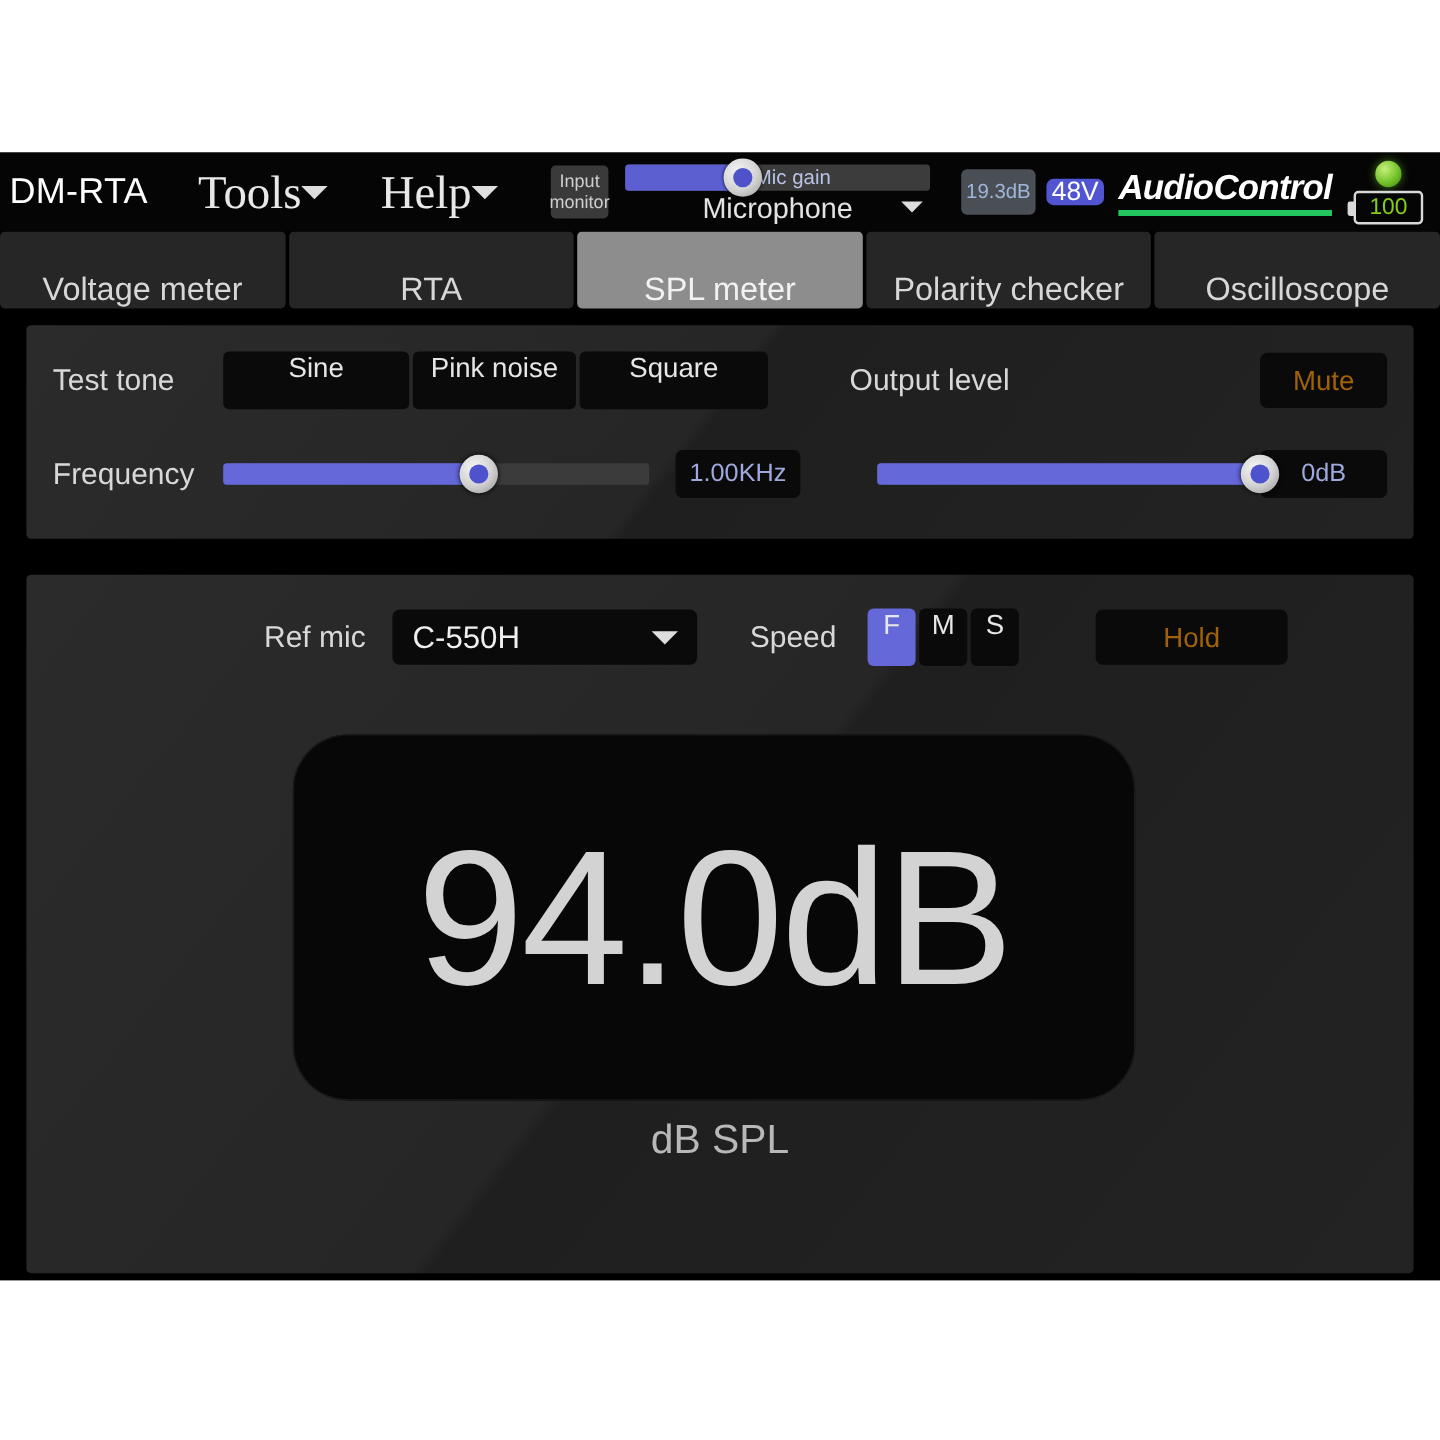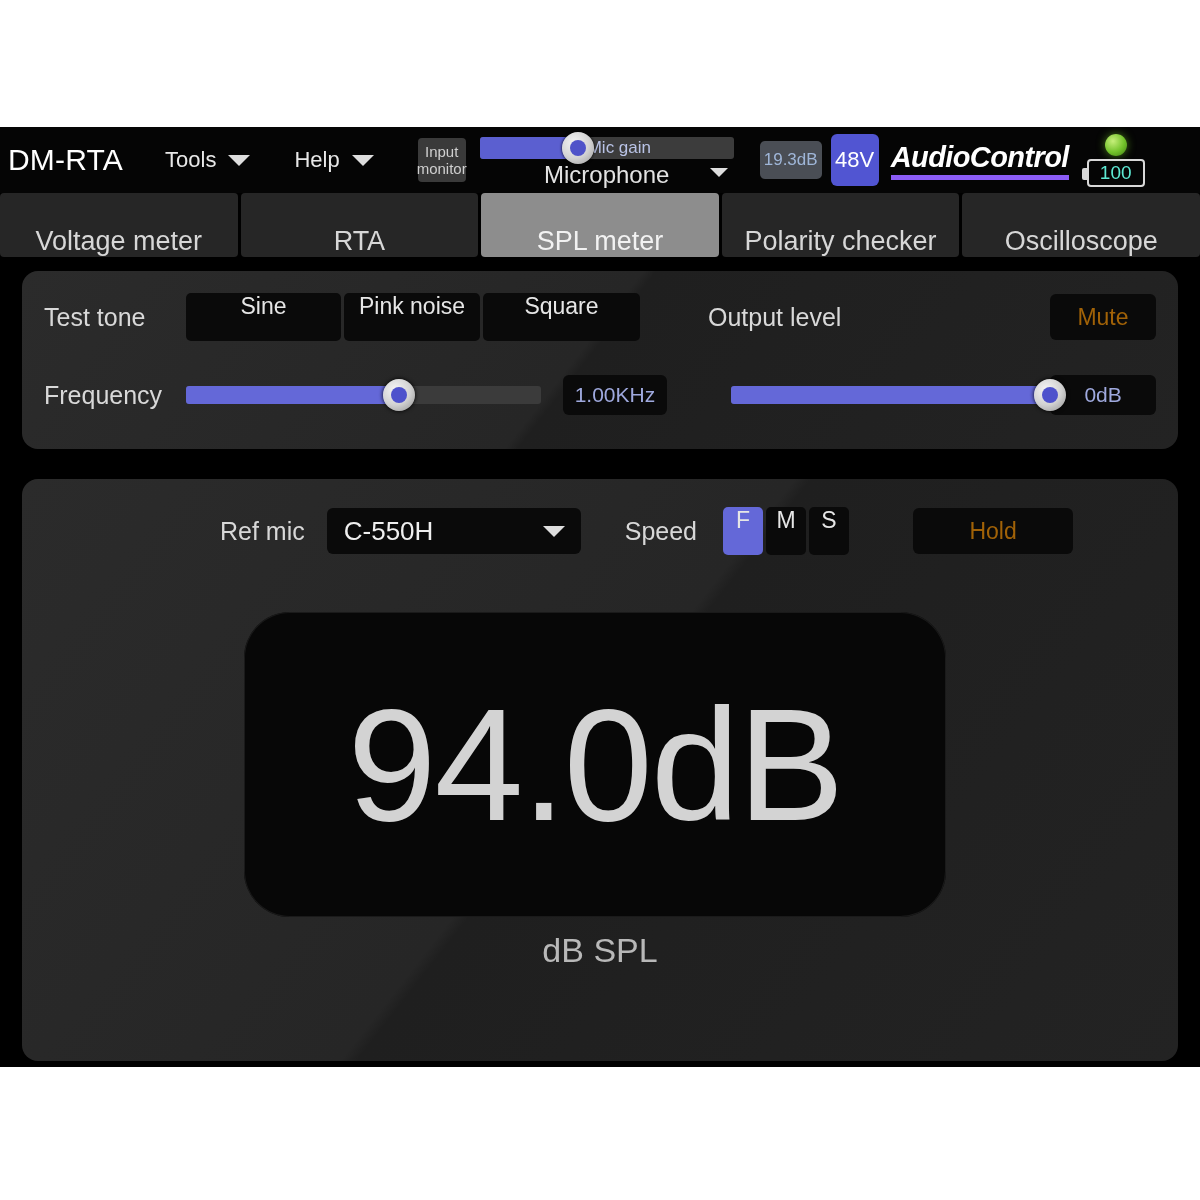--- a/index.html
+++ b/index.html
@@ -27,25 +27,26 @@
     align-items: center;
     padding-left: 8px;
   }
   .app-title {
     color: #ffffff;
     font-size: 30px;
     letter-spacing: .2px;
     margin-right: 42px;
   }
   .menu-item {
-    display: flex; align-items: center; gap: 12px;
+    display: flex; align-items: center; gap: 0;
     color: #e8e8e8;
-    font-size: 22px;
+    font-size: 39px;
     margin-right: 44px;
     cursor: default;
+    font-family: Liberation Serif, serif;
   }
   .caret {
     width: 0; height: 0;
     border-left: 11px solid transparent;
     border-right: 11px solid transparent;
     border-top: 11px solid #dedede;
   }
   .caret.small {
     border-left-width: 9px; border-right-width: 9px; border-top-width: 9px;
   }
@@ -111,54 +112,54 @@
 
   .gain-readout {
     width: 62px; height: 38px;
     background: #4a4e55;
     border-radius: 5px;
     display: flex; align-items: center; justify-content: center;
     color: #9fb6d8; font-size: 17px;
     margin-right: 9px; flex: none;
   }
   .phantom {
-    width: 48px; height: 52px;
+    width: 48px; height: 22px;
     background: #5155d2;
     border-radius: 6px;
     display: flex; align-items: center; justify-content: center;
     color: #ffffff; font-size: 22px;
     margin-right: 12px; flex: none;
   }
   .brand {
     color: #ffffff;
     font-size: 29px;
     font-weight: bold;
     font-style: italic;
     letter-spacing: -.6px;
-    border-bottom: 5px solid #8b5cf6;
+    border-bottom: 5px solid #22c55e;
     padding-bottom: 1px;
     margin-right: 18px;
     flex: none;
   }
   .status-stack {
     display: flex; flex-direction: column; align-items: center;
     gap: 3px; flex: none; margin-right: 6px;
   }
   .led {
     width: 22px; height: 22px; border-radius: 50%;
     background: radial-gradient(circle at 36% 32%, #c6ef7a 0%, #72c22a 55%, #3d7a12 100%);
     box-shadow: 0 0 8px rgba(120,210,40,.55);
   }
   .battery {
     position: relative;
     width: 58px; height: 28px;
     border: 2px solid #d8d8d8;
     border-radius: 4px;
     display: flex; align-items: center; justify-content: center;
-    color: #5eead4; font-size: 19px;
+    color: #84cc16; font-size: 19px;
   }
   .battery::before {
     content: ""; position: absolute;
     left: -7px; top: 7px; width: 6px; height: 12px;
     background: #d8d8d8; border-radius: 2px 0 0 2px;
   }
 
   
   .tabs {
     display: flex; gap: 3px;
@@ -173,21 +174,21 @@
     font-size: 27px;
     display: flex; align-items: flex-end; justify-content: center;
     border-radius: 4px;
     cursor: default;
   }
   .tab.active { background: #8d8d8d; color: #f2f2f2; }
 
   
   .panel {
     background: linear-gradient(128deg, #2b2b2b 0%, #262626 48%, #1f1f1f 49%, #232323 100%);
-    border-radius: 16px;
+    border-radius: 4px;
     margin: 0 22px;
   }
   .panel-top {
     margin-top: 14px;
     height: 178px;
     position: relative;
     padding: 0 22px;
   }
   .panel-main {
     margin-top: 30px;

